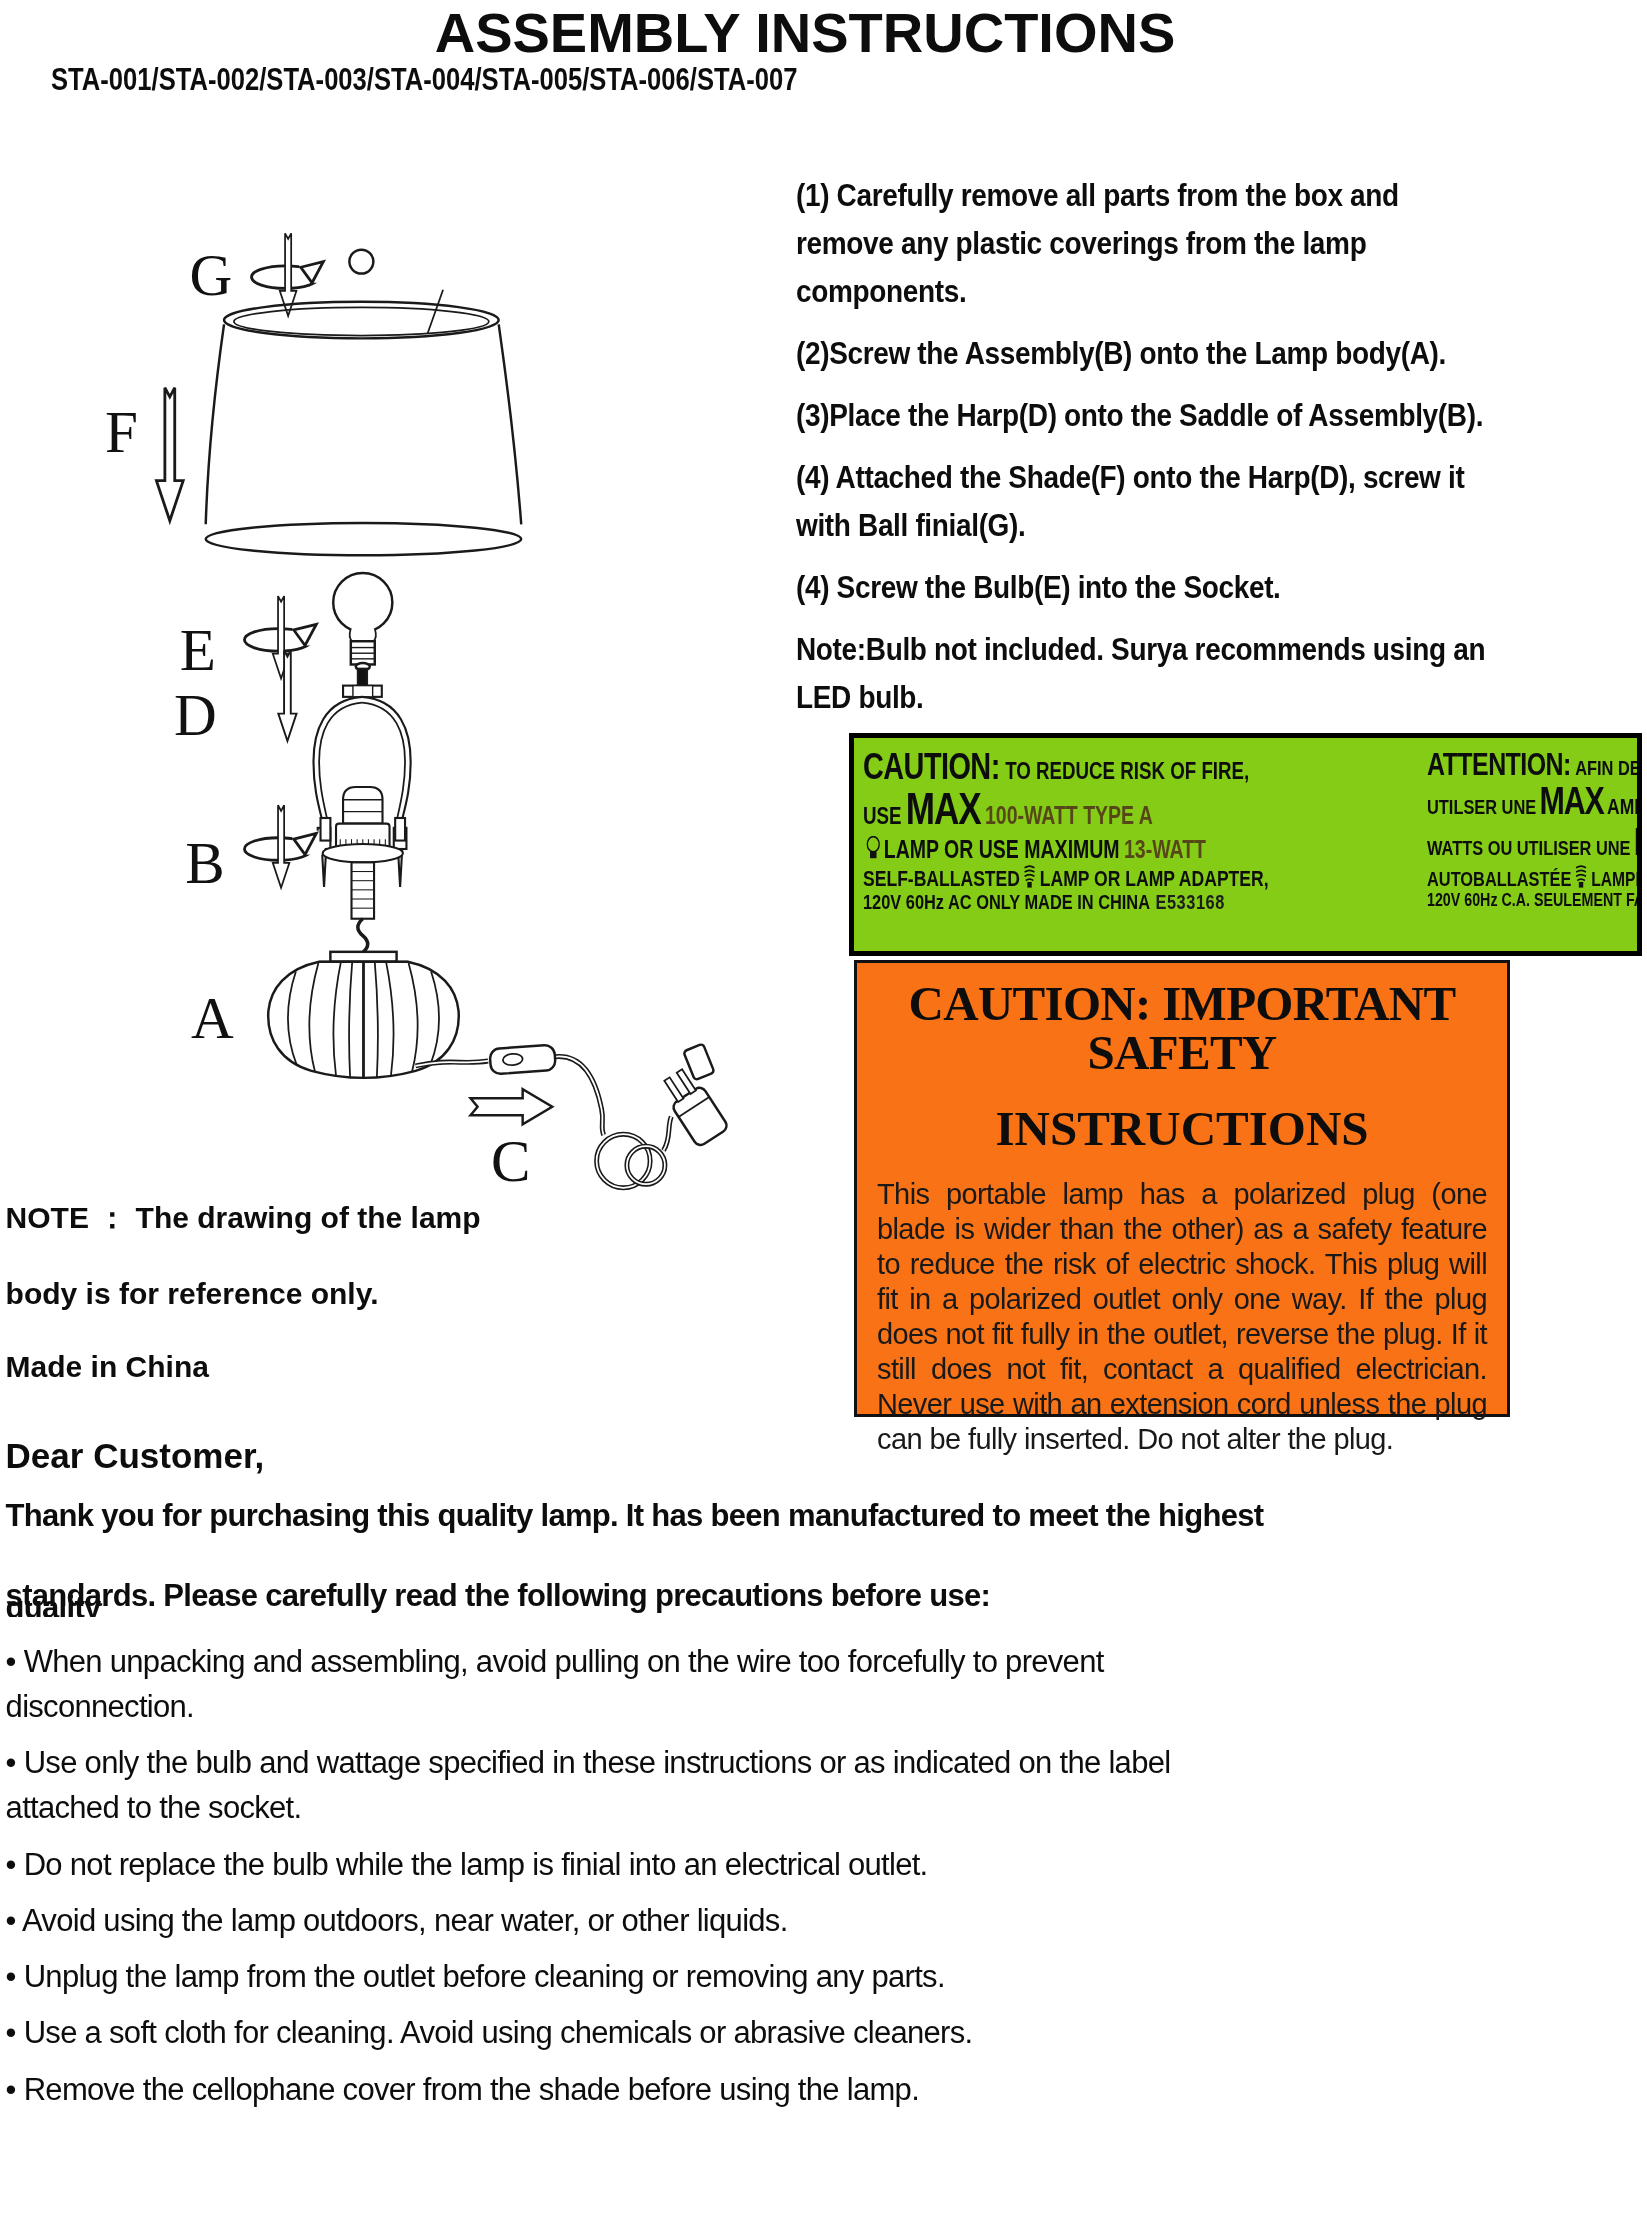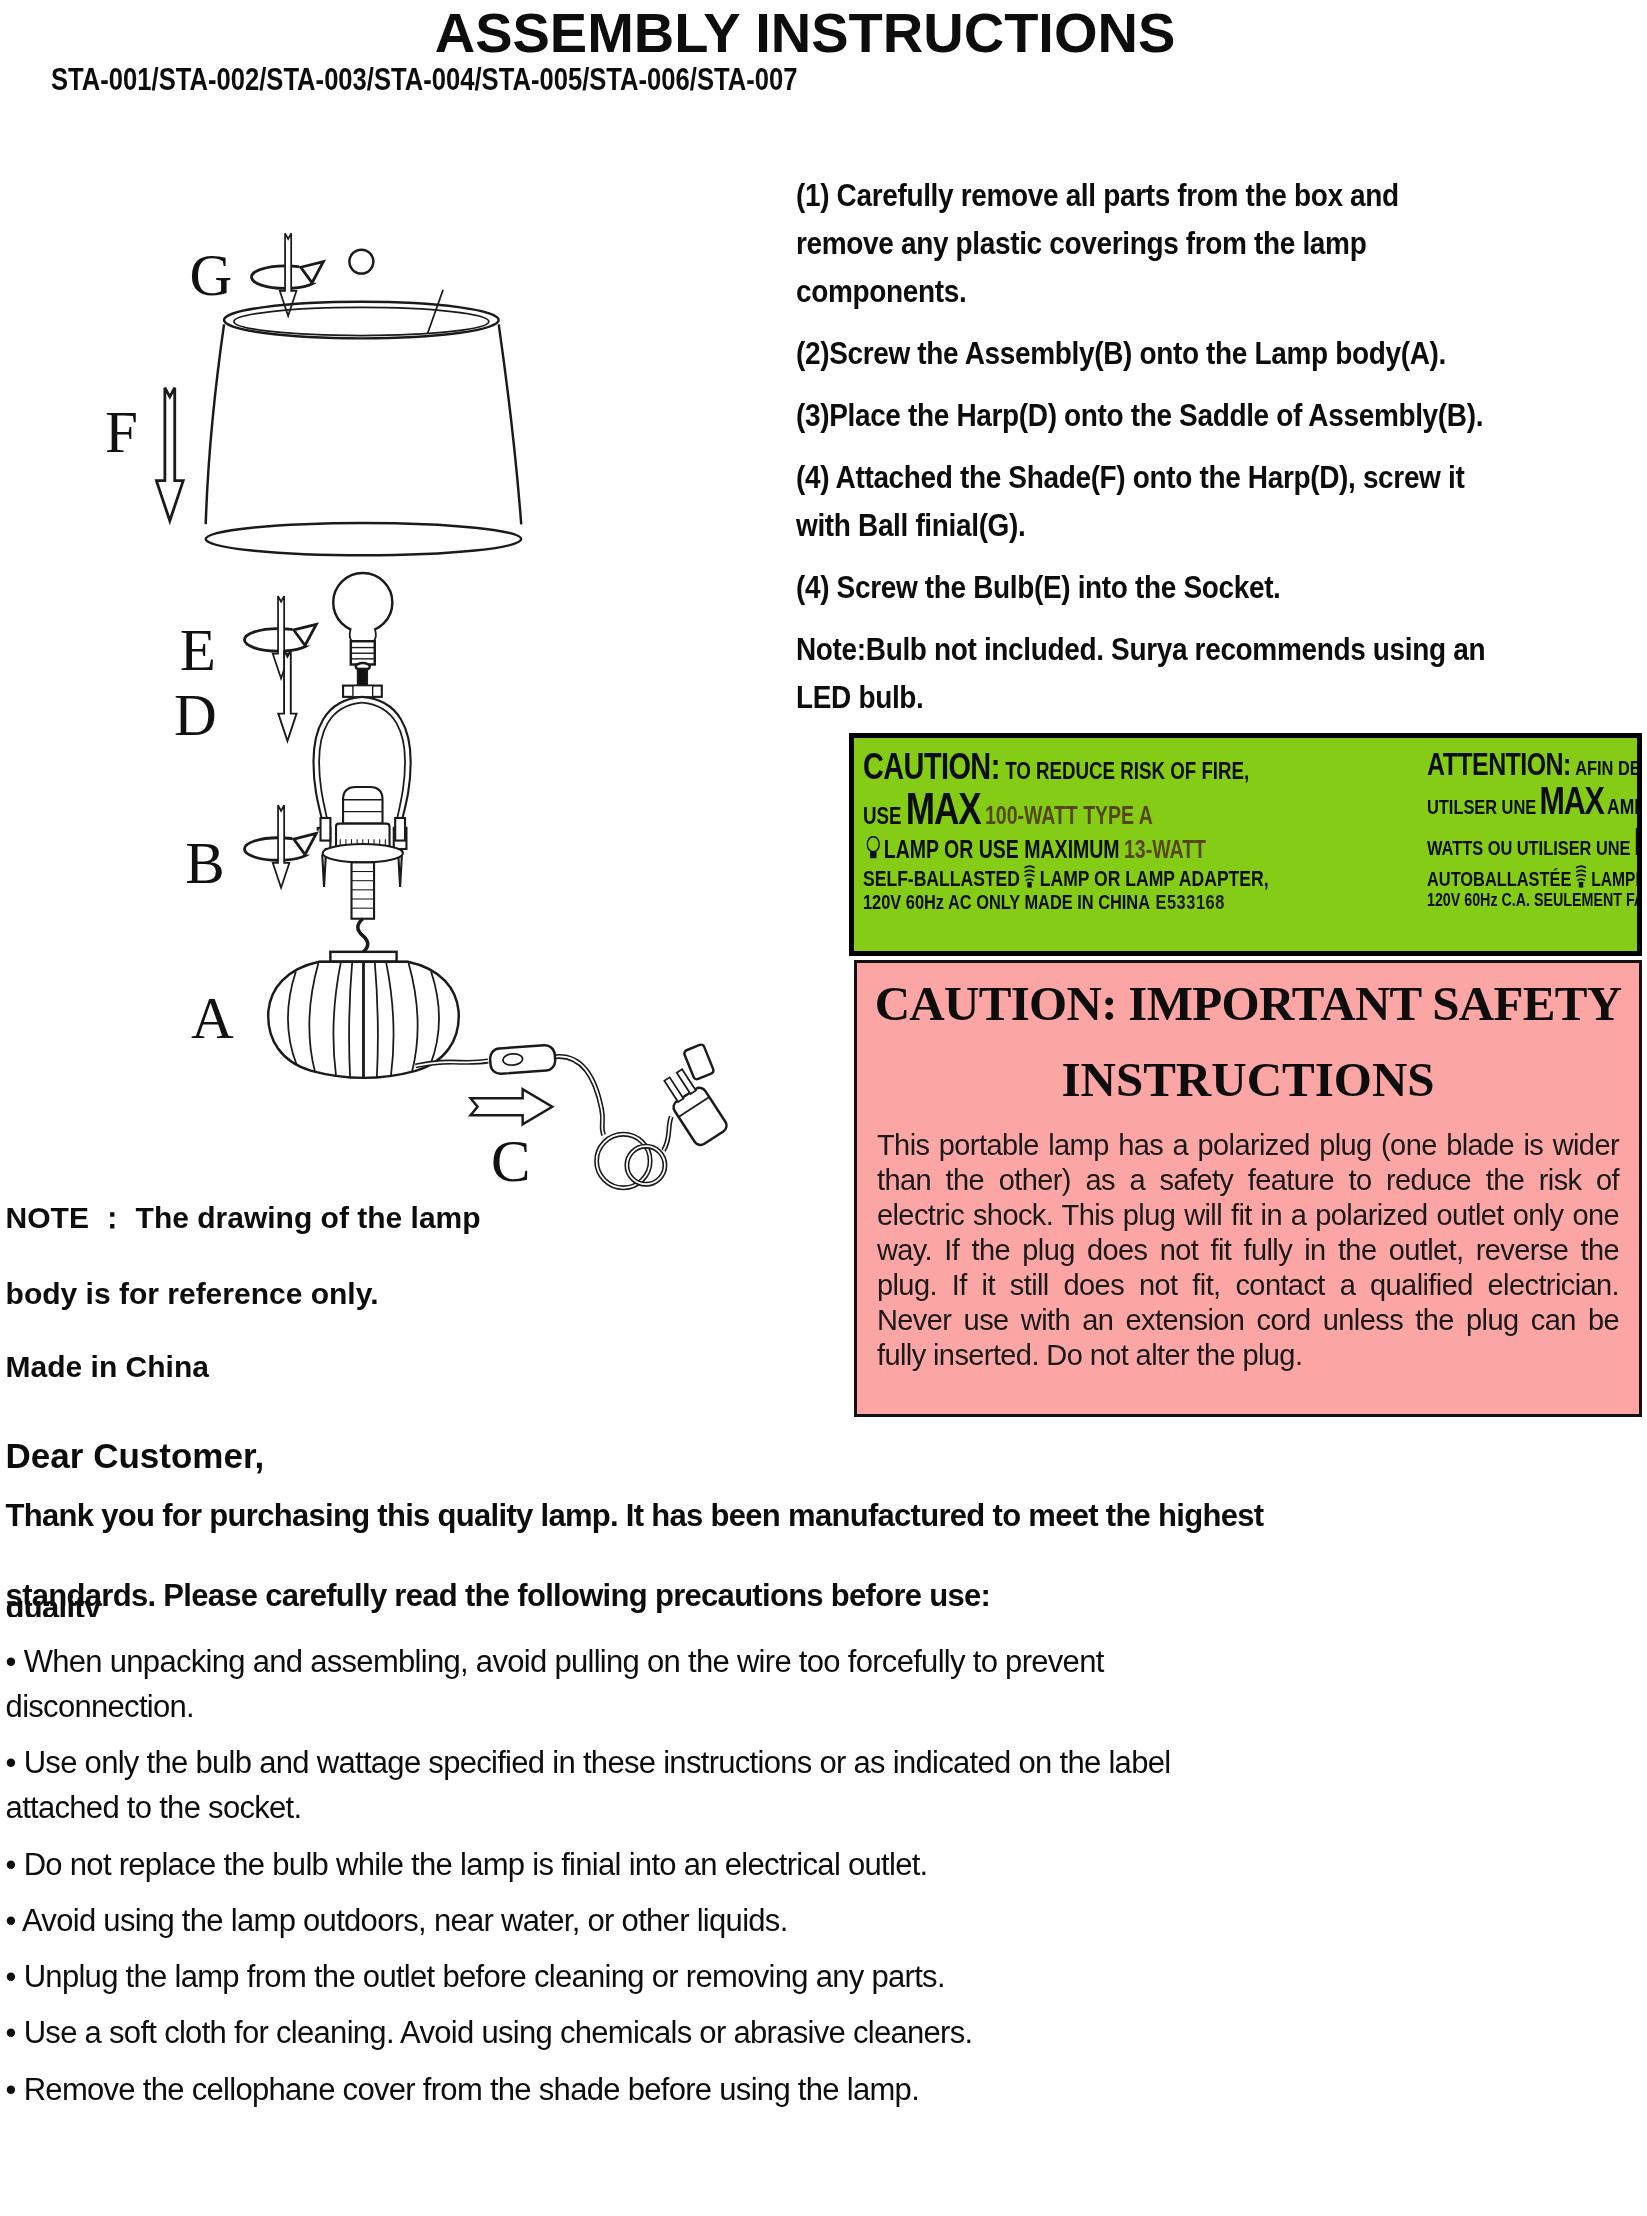--- a/index.html
+++ b/index.html
@@ -40,22 +40,22 @@
   .cl-t34 { font-size:24px; } .cl-t30 { font-size:21px; } .cl-t28 { font-size:20px; }
   .cl-t36 { font-size:25px; } .cl-t32 { font-size:22.5px; } .cl-t26 { font-size:18.3px; }
   .cl-max { font-size:45px; letter-spacing:-1.4px; margin:0 5.6px; }
   .cl-max-fr { font-size:39px; letter-spacing:-1.4px; margin:0 4.2px; }
   .cl-tint { color:#554718; }
   .cl-cert { font-size:21px; letter-spacing:0.7px; color:#1c1c1c; margin-left:7px; }
   .cl-ico { position:relative; top:2.8px; margin:0 4.2px; flex:0 0 auto; }
 
   
   .safety-box {
-    position:absolute; left:854px; top:960px; width:788px; height:457px;
-    border:3.5px solid #111; box-sizing:border-box; background:#fca5a5;
+    position:absolute; left:854px; top:960px; width:656px; height:457px;
+    border:3.5px solid #111; box-sizing:border-box; background:#f97316;
   }
   .sb-title {
     text-align:center; font-family:"Liberation Serif", serif; font-weight:bold;
     font-size:49px; letter-spacing:-0.7px; line-height:1.0; margin-top:15.5px;
   }
   .sb-title2 {
     text-align:center; font-family:"Liberation Serif", serif; font-weight:bold;
     font-size:49px; letter-spacing:0px; line-height:1.0; margin-top:27px;
   }
   .sb-body {

